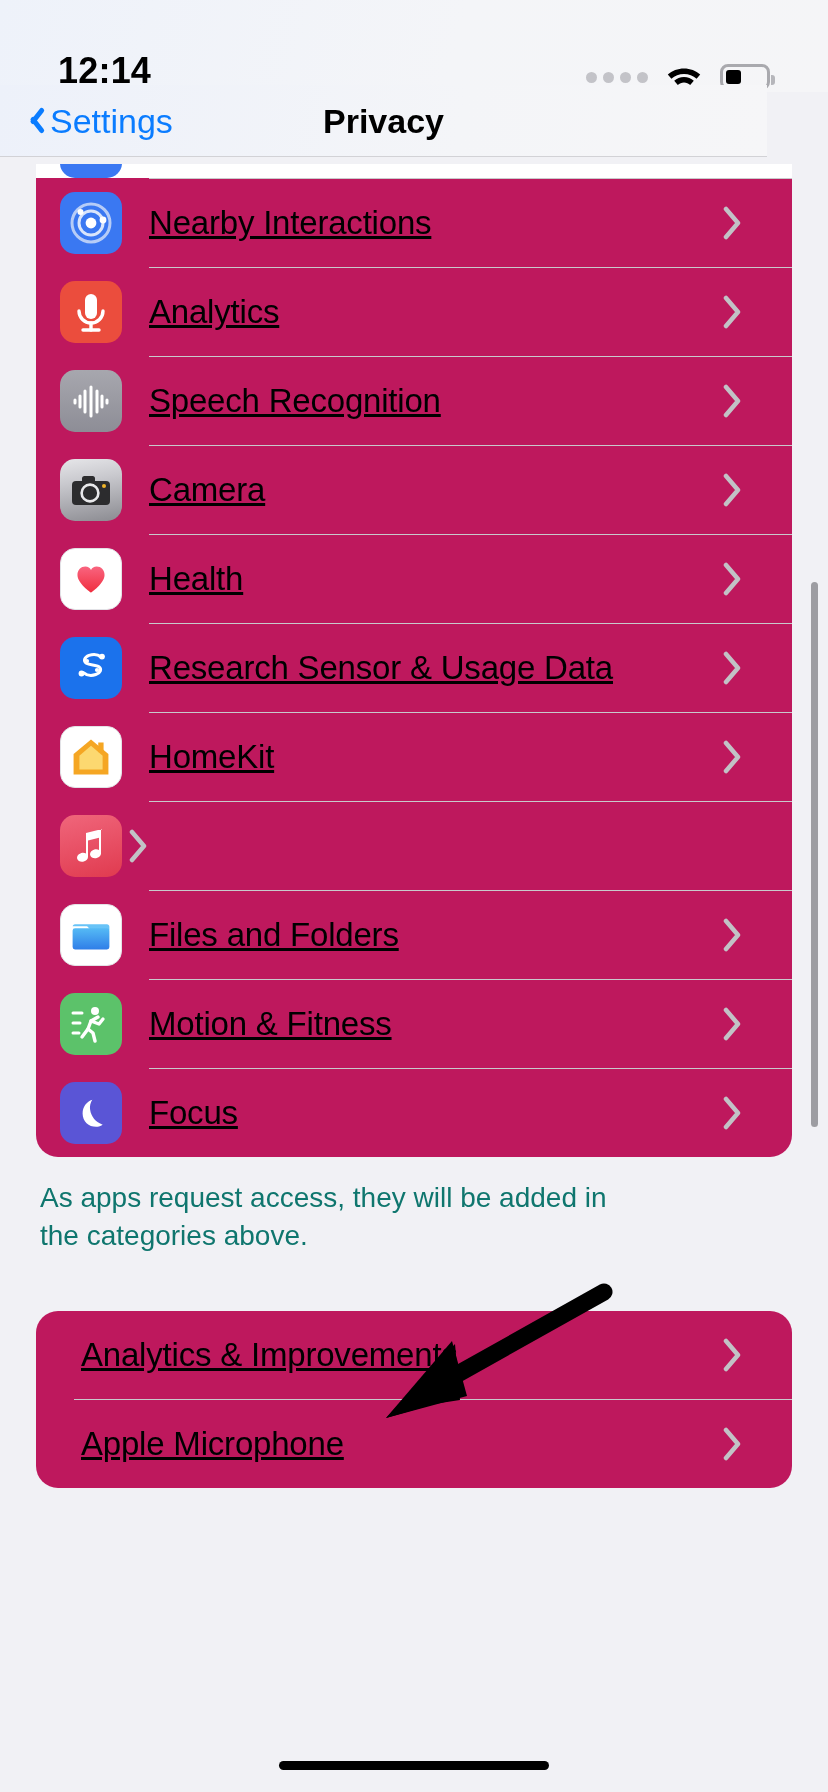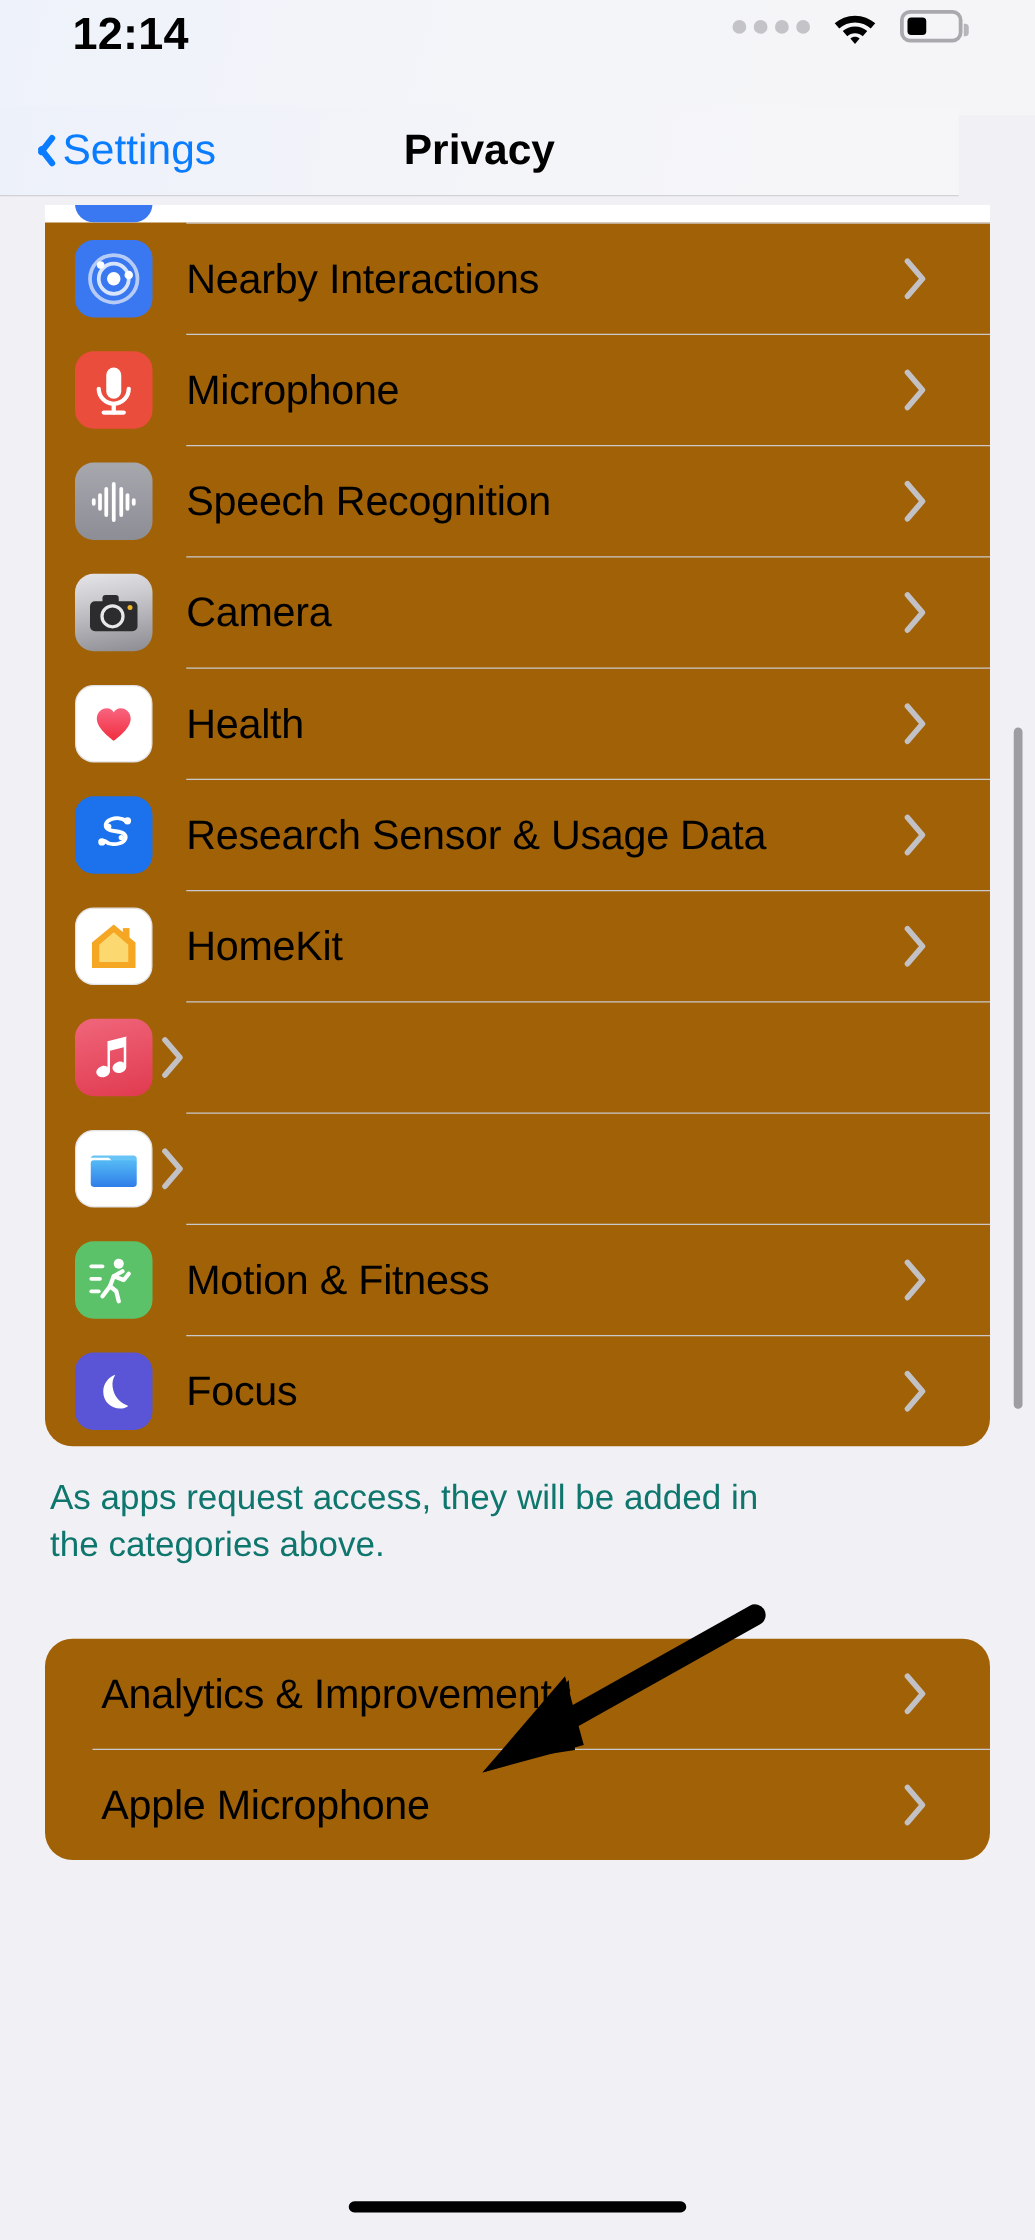--- a/index.html
+++ b/index.html
@@ -8,21 +8,21 @@
     font-family:"Liberation Sans", sans-serif;
     background:#f1f1f5;
     overflow:hidden;
   }
   #app { position:relative; width:828px; height:1792px; background:#f1f1f5; }
 
   
   .statusbar {
     position:absolute; top:0; left:0; width:828px; height:92px;
     background:linear-gradient(105deg,#eef2fa 0%,#f4f5f8 55%,#f5f5f7 100%);
-    display:flex; align-items:flex-start; justify-content:space-between;
+    display:flex; align-items:flex-end; justify-content:space-between;
     padding:0 58px 0 58px;
   }
   .clock { font-size:36px; font-weight:600; color:#000; letter-spacing:.2px; margin-top:6px; }
   .status-right { display:flex; align-items:center; gap:16px; margin-top:6px; }
   .sig-dots { display:flex; gap:6px; align-items:flex-end; }
   .sig-dots i { width:11px; height:11px; border-radius:50%; background:#c3c3c8; display:block; }
   .wifi { position:relative; width:40px; height:30px; }
   .wifi svg { display:block; }
   .battery { position:relative; width:50px; height:26px; border:3px solid #a9a9ae;
              border-radius:8px; padding:3px; }
@@ -50,21 +50,21 @@
   .back .chev:after  { bottom:0px; transform:rotate(-38deg); transform-origin:top; }
   .nav-title {
     position:absolute; left:0; right:0; top:50%; transform:translateY(-50%);
     text-align:center; font-size:34px; font-weight:700; color:#000;
   }
 
   
   .content { position:absolute; top:164px; left:0; width:828px; height:1628px; overflow:hidden; }
 
   .group {
-    background:#a16207; margin:0 36px; border-radius:22px; overflow:hidden;
+    background:#be185d; margin:0 36px; border-radius:22px; overflow:hidden;text-decoration:underline;
   }
   .group.top-cut { border-radius:0 0 22px 22px; margin-top:0; }
 
   .row {
     display:flex; align-items:center; position:relative;
     height:88px; padding-left:24px; cursor:pointer;
   }
   .row .icon {
     width:62px; height:62px; border-radius:15px; flex:0 0 62px;
     display:flex; align-items:center; justify-content:center;
@@ -164,21 +164,21 @@
 
       <div class="row">
         <div class="icon" style="background:#eb4d3d;">
           <svg width="62" height="62" viewBox="0 0 62 62">
             <rect x="25" y="13" width="12" height="25" rx="6" fill="#fff"></rect>
             <path d="M19 30c0 6.6 5.4 12 12 12s12-5.4 12-12" fill="none" stroke="#fff" stroke-width="3.4" stroke-linecap="round"></path>
             <line x1="31" y1="42" x2="31" y2="49" stroke="#fff" stroke-width="3.4" stroke-linecap="round"></line>
             <line x1="23" y1="49" x2="39" y2="49" stroke="#fff" stroke-width="3.4" stroke-linecap="round"></line>
           </svg>
         </div>
-        <div class="label">Microphone</div>
+        <div class="label">Analytics</div>
         <div class="chev-r">
           <svg width="20" height="34" viewBox="0 0 20 34">
               <path d="M3 3l12 14L3 31" fill="none" stroke="#c2c2c6" stroke-width="4.5" stroke-linecap="round" stroke-linejoin="round"></path>
             </svg>
         </div>
       </div>
       <div class="sep"></div>
 
       <div class="row">
         <div class="icon" style="background:linear-gradient(180deg,#a7a7ae,#8d8d96);">
@@ -298,20 +298,21 @@
             <defs>
                 <linearGradient id="fg" x1="0" y1="0" x2="0" y2="1">
               <stop offset="0%" stop-color="#55baf5"></stop>
                   <stop offset="100%" stop-color="#2f7ee8"></stop>
             </linearGradient>
               </defs>
             <path d="M12 22h15l4 4h19v-3.5c0-1.4-1.1-2.5-2.5-2.5H14.5C13.1 20 12 21.1 12 22.5V22z" fill="#68c3f7"></path>
             <rect x="12" y="24" width="38" height="22" rx="2.5" fill="url(#fg)"></rect>
           </svg>
         </div>
+        <div class="label">Files and Folders</div>
         <div class="chev-r">
           <svg width="20" height="34" viewBox="0 0 20 34">
               <path d="M3 3l12 14L3 31" fill="none" stroke="#c2c2c6" stroke-width="4.5" stroke-linecap="round" stroke-linejoin="round"></path>
             </svg>
         </div>
       </div>
       <div class="sep"></div>
 
       <div class="row">
         <div class="icon" style="background:#5cc26a;">

